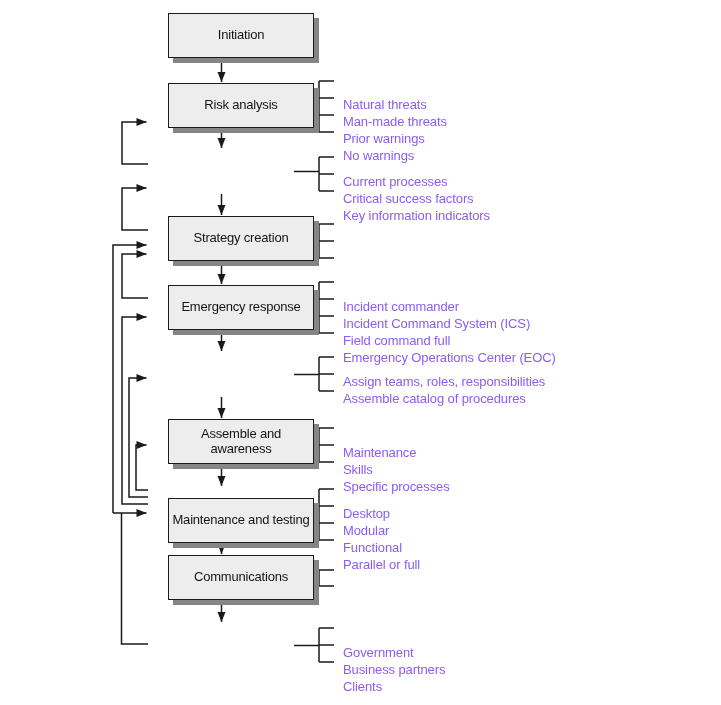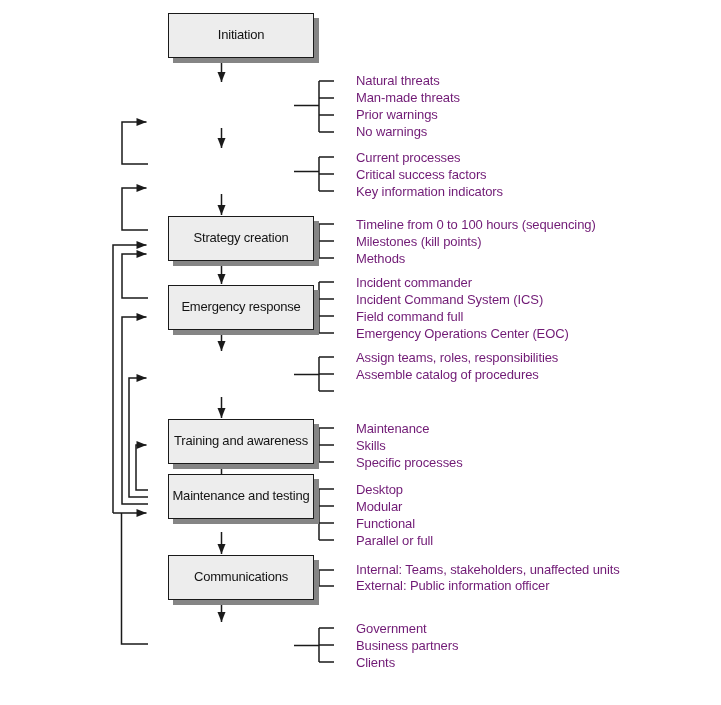--- a/index.html
+++ b/index.html
@@ -11,22 +11,22 @@
   .wires path{stroke:#1a1a1a;stroke-width:1.5;fill:none;}
   .flow-box{
     position:absolute;left:148px;width:146px;height:45px;box-sizing:border-box;
     background:#ededed;border:1.4px solid #1a1a1a;
     box-shadow:5px 5px 0 #858585;
     display:flex;align-items:center;justify-content:center;
     text-align:center;font-size:13px;line-height:14.5px;
     color:#141414;letter-spacing:-0.2px;padding:8px 3px;z-index:2;margin-left:20px;
   }
   .item-list{
-    position:absolute;left:356px;font-size:13px;line-height:17px;
-    color:#701a75;letter-spacing:-0.1px;white-space:nowrap;z-index:2;
+    position:absolute;left:343px;font-size:13px;line-height:17px;
+    color:#8b5cf6;letter-spacing:-0.1px;white-space:nowrap;z-index:2;margin-top:24px;
   }
   .item-list.lh16{line-height:16px;}
 </style>
 </head>
 <body>
 
 <div class="stage">
 
   <svg class="wires" viewBox="0 0 721 705" aria-hidden="true">
     <defs>
@@ -62,51 +62,49 @@
     <path d="M294 374.5 H319 M319 357 V391 M319 357 H334 M319 374 H334 M319 391 H334"></path>
     <path d="M294 441.5 H319 M319 428 V462 M319 428 H334 M319 445 H334 M319 462 H334"></path>
     <path d="M294 509.5 H319 M319 489 V540 M319 489 H334 M319 506 H334 M319 523 H334 M319 540 H334"></path>
     <path d="M294 577.5 H319 M319 570 V586 M319 570 H334 M319 586 H334"></path>
     <path d="M294 645.5 H319 M319 628 V662 M319 628 H334 M319 645 H334 M319 662 H334"></path>
   </svg>
 
   <div class="flow-box" style="top:13px">
       <span>Initiation</span>
     </div>
+  <div class="flow-box" style="top:83px">
+      <span>Risk analysis</span>
+    </div>
   <div class="flow-box" style="top:216px">
       <span>Strategy creation</span>
     </div>
   <div class="flow-box" style="top:285px">
       <span>Emergency response</span>
     </div>
   <div class="flow-box" style="top:419px">
-      <span>Training and awareness</span>
+      <span>Assemble and awareness</span>
     </div>
-  <div class="flow-box" style="top:474px">
+  <div class="flow-box" style="top:498px">
       <span>Maintenance and testing</span>
     </div>
   <div class="flow-box" style="top:555px">
       <span>Communications</span>
     </div>
 
   <div class="item-list" style="top:72px">
     <div>Natural threats</div>
     <div>Man-made threats</div>
     <div>Prior warnings</div>
     <div>No warnings</div>
   </div>
   <div class="item-list" style="top:149px">
     <div>Current processes</div>
     <div>Critical success factors</div>
     <div>Key information indicators</div>
-  </div>
-  <div class="item-list" style="top:216px">
-    <div>Timeline from 0 to 100 hours (sequencing)</div>
-    <div>Milestones (kill points)</div>
-    <div>Methods</div>
   </div>
   <div class="item-list" style="top:274px">
     <div>Incident commander</div>
     <div>Incident Command System (ICS)</div>
     <div>Field command full</div>
     <div>Emergency Operations Center (EOC)</div>
   </div>
   <div class="item-list" style="top:349px">
     <div>Assign teams, roles, responsibilities</div>
     <div>Assemble catalog of procedures</div>
@@ -115,23 +113,19 @@
     <div>Maintenance</div>
     <div>Skills</div>
     <div>Specific processes</div>
   </div>
   <div class="item-list" style="top:481px">
     <div>Desktop</div>
     <div>Modular</div>
     <div>Functional</div>
     <div>Parallel or full</div>
   </div>
-  <div class="item-list lh16" style="top:562px">
-    <div>Internal: Teams, stakeholders, unaffected units</div>
-    <div>External: Public information officer</div>
-  </div>
   <div class="item-list" style="top:620px">
     <div>Government</div>
     <div>Business partners</div>
     <div>Clients</div>
   </div>
 
 </div>
 
 </body></html>

